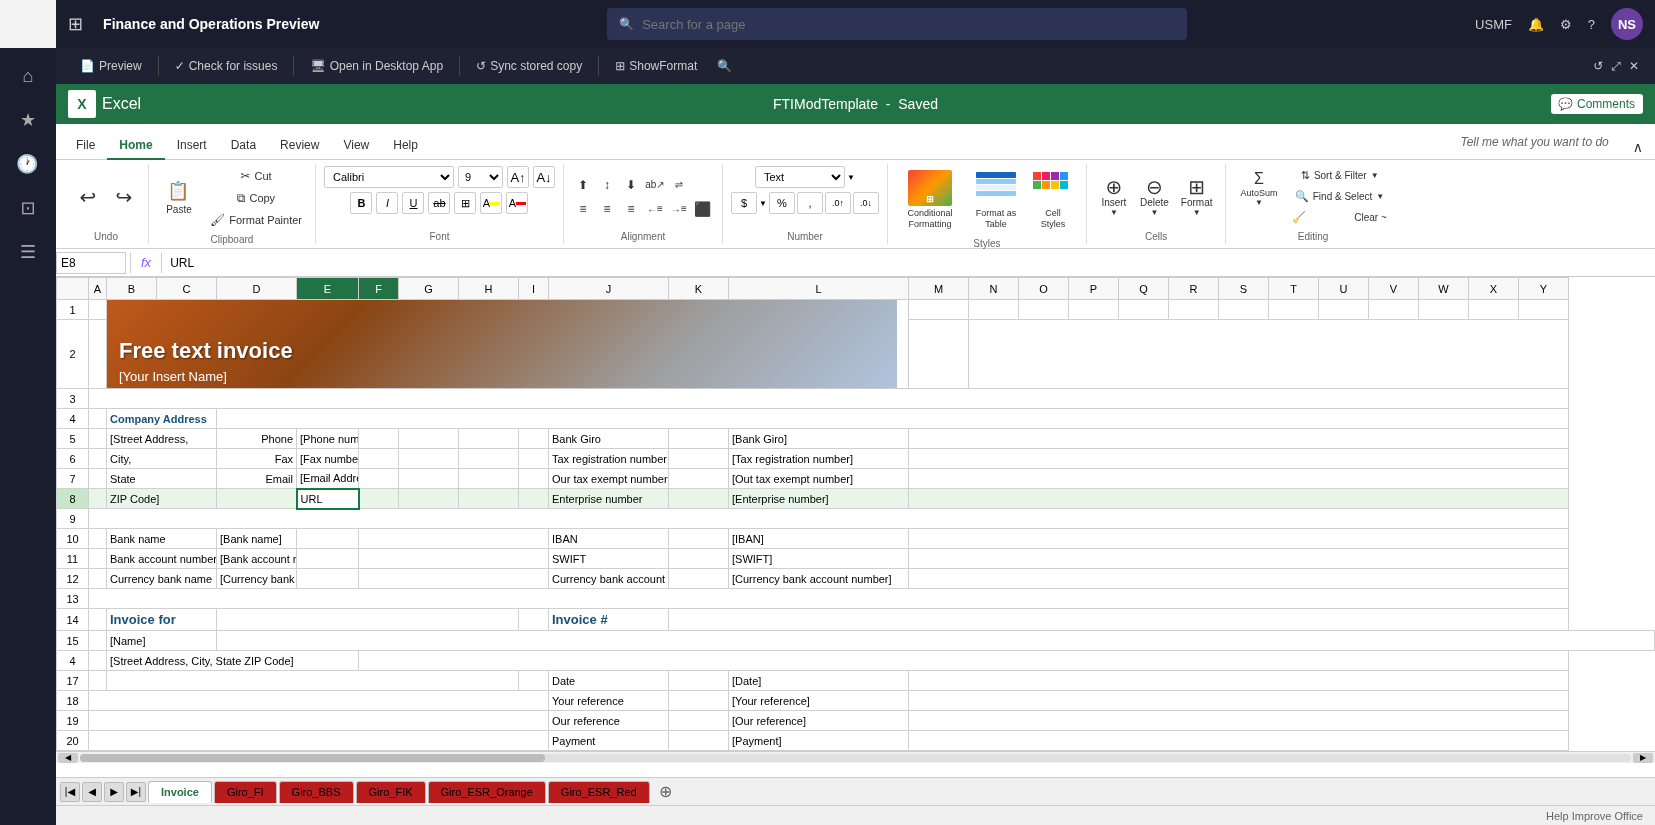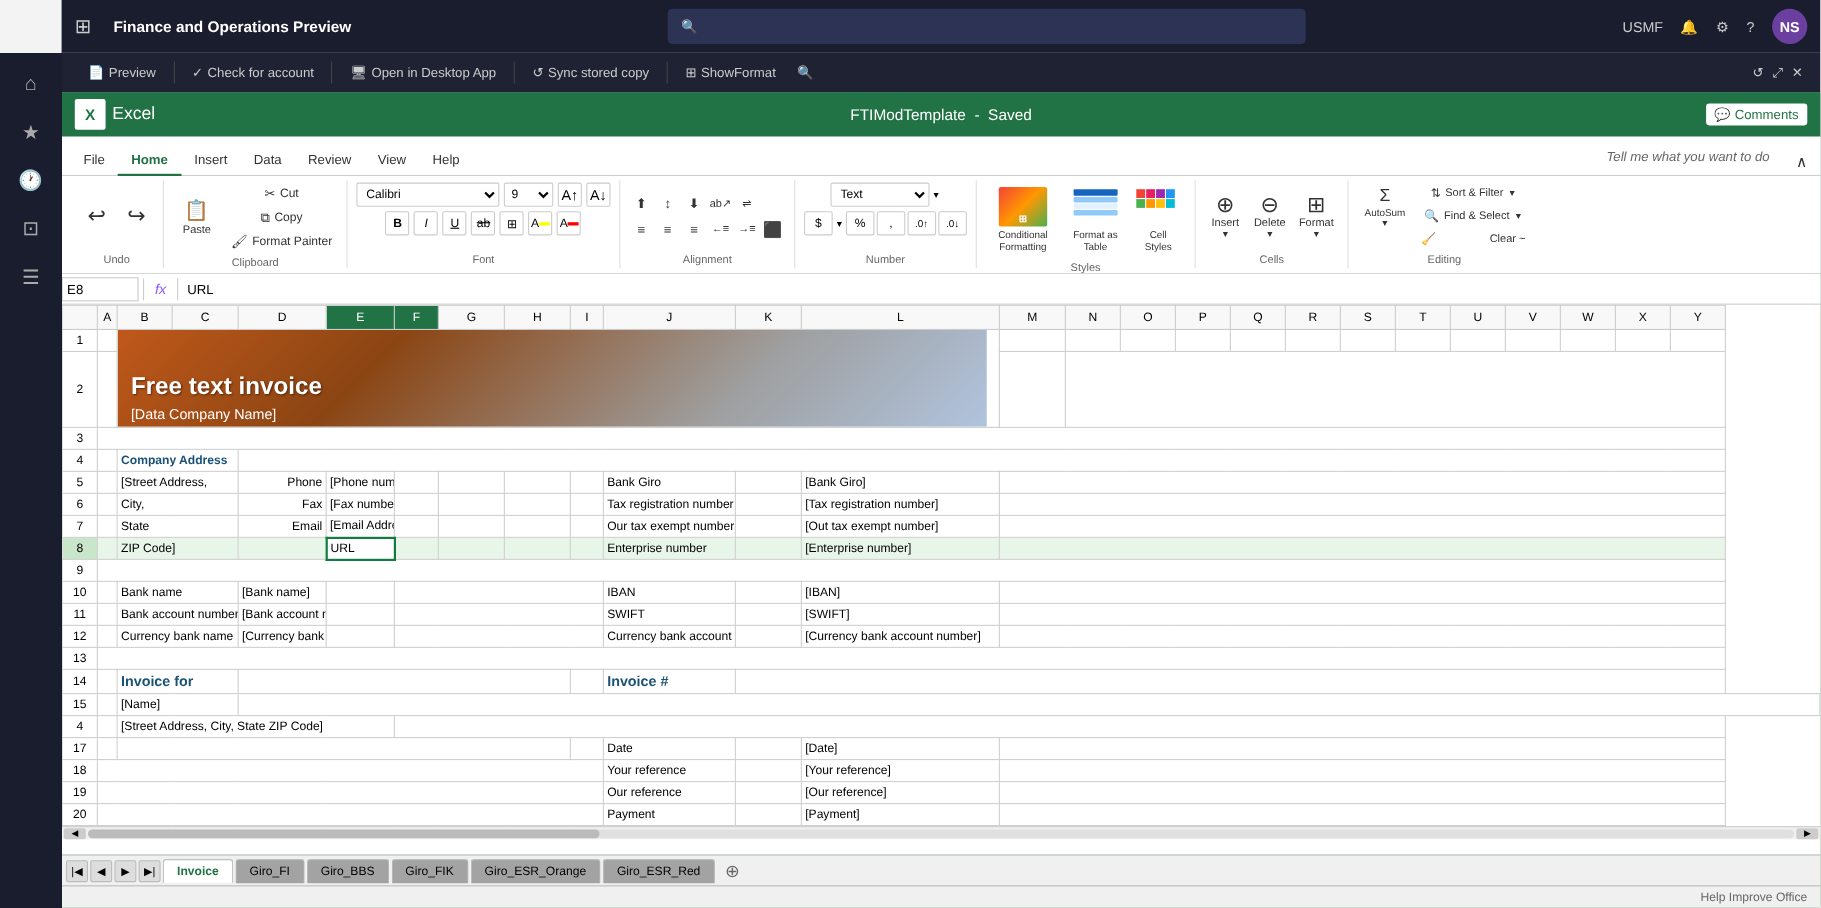--- a/index.html
+++ b/index.html
@@ -270,21 +270,21 @@
     .tab-nav-btn {
       width: 20px; height: 20px;
       background: #ddd; border: 1px solid #bbb;
       cursor: pointer; font-size: 10px;
       display: flex; align-items: center; justify-content: center;
       border-radius: 2px;
     }
     .sheet-tab {
       height: 22px;
       padding: 0 12px;
-      background: #a3a3a3;
+      background: #b91c1c;
       border: 1px solid #bbb;
       border-bottom: none;
       cursor: pointer;
       font-size: 11px;
       display: flex;
       align-items: center;
       border-radius: 3px 3px 0 0;
     }
     .sheet-tab.active {
       background: white;
@@ -437,39 +437,40 @@
   <div class="sidebar-icon" title="Modules">☰</div>
 </div>
 
 <div class="main-offset">
 
   <div class="top-nav">
     <div class="app-grid-icon">⊞</div>
     <div class="app-title">Finance and Operations Preview</div>
     <div class="search-bar">
       <span>🔍</span>
+      <input type="text" placeholder="Search for a page" style="">
     </div>
     <div class="top-nav-right">
       <span>USMF</span>
       <span>🔔</span>
       <span>⚙</span>
       <span>?</span>
       <div class="user-avatar">NS</div>
     </div>
   </div>
 
   <div class="doc-toolbar">
     <div class="toolbar-btn">
       <span>📄</span>
       <span>Preview</span>
     </div>
     <div class="separator"></div>
     <div class="toolbar-btn">
       <span>✓</span>
-      <span>Check for account</span>
+      <span>Check for issues</span>
     </div>
     <div class="separator"></div>
     <div class="toolbar-btn">
       <span>🖥</span>
       <span>Open in Desktop App</span>
     </div>
     <div class="separator"></div>
     <div class="toolbar-btn">
       <span>↺</span>
       <span>Sync stored copy</span>
@@ -786,21 +787,21 @@
           </tr>
         </thead>
         <tbody>
 
           <tr style="height:20px;">
             <td class="row-num">1</td>
             <td style="border:1px solid #d0d0d0;"></td>
             <td colspan="11" rowspan="2" style="border:1px solid #ccc; padding:0; height:88px; vertical-align:top;">
               <div class="invoice-banner">
                 <div class="invoice-banner-text">Free text invoice</div>
-                <div class="invoice-company">[Data Company Name]</div>
+                <div class="invoice-company">[Your Insert Name]</div>
               </div>
             </td>
             <td style="border:1px solid #d0d0d0;"></td>
             <td style="border:1px solid #d0d0d0;"></td>
             <td style="border:1px solid #d0d0d0;"></td>
             <td style="border:1px solid #d0d0d0;"></td>
             <td style="border:1px solid #d0d0d0;"></td>
             <td style="border:1px solid #d0d0d0;"></td>
             <td style="border:1px solid #d0d0d0;"></td>
             <td style="border:1px solid #d0d0d0;"></td>

